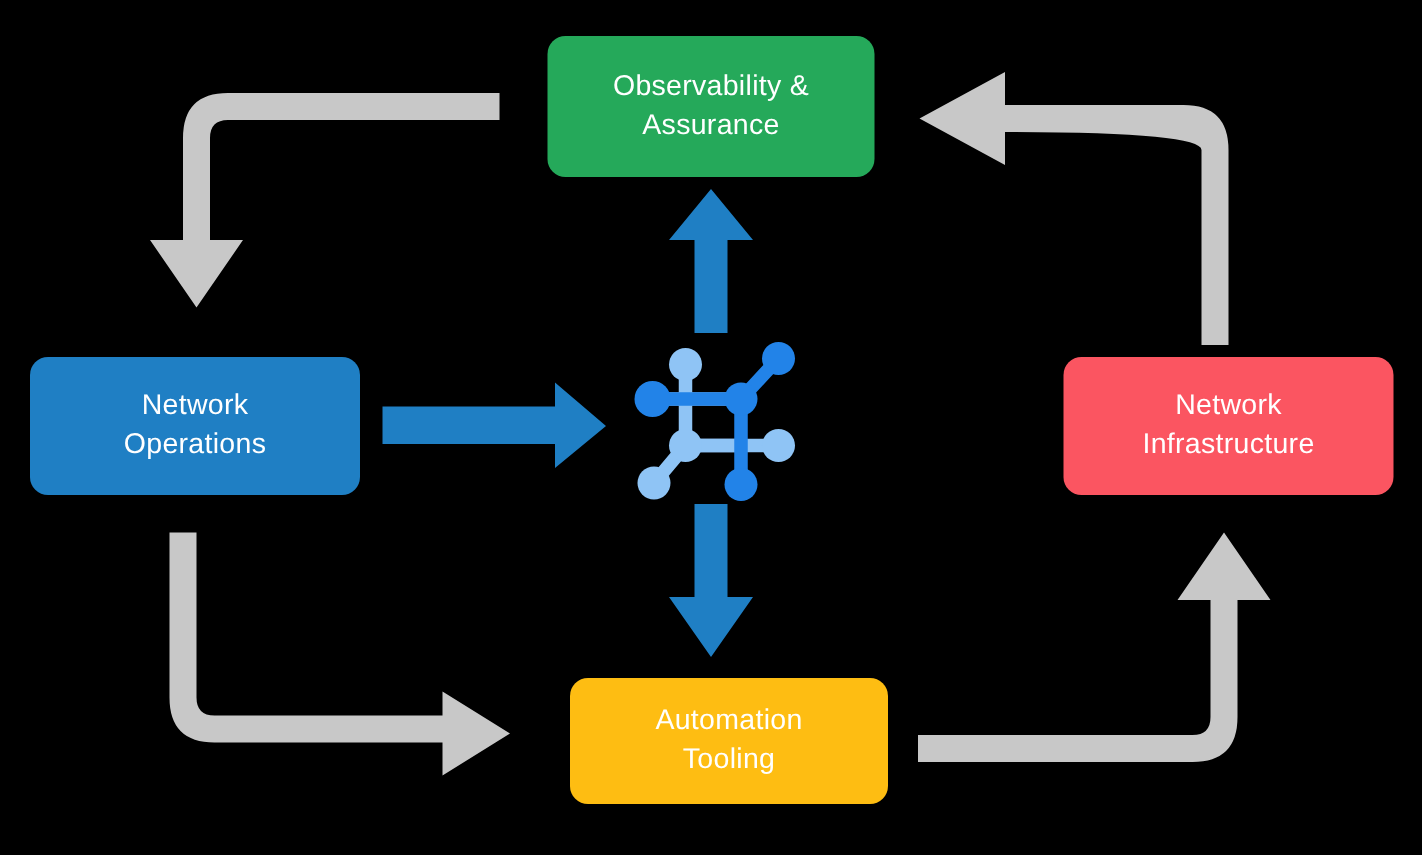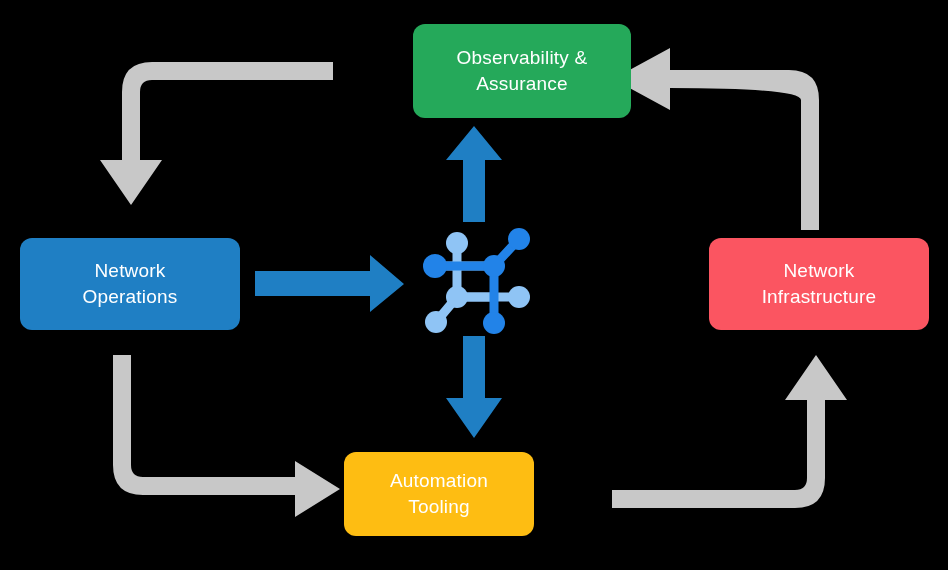--- a/index.html
+++ b/index.html
@@ -24,24 +24,24 @@
     text-align: center;
     color: #ffffff;
     font-size: 19px;
     line-height: 1.35;
     font-family: "Liberation Sans", sans-serif;
     box-sizing: border-box;
     padding: 6px 10px;
     white-space: pre-line;
     letter-spacing: 0.2px;
   }
-  #box-observability { left: 365px; top: 24px;  width: 218px; height: 94px; background: #25a95a; margin-left: 48px; }
+  #box-observability { left: 365px; top: 24px;  width: 218px; height: 94px; background: #25a95a; }
   #box-operations    { left: 20px;  top: 238px; width: 220px; height: 92px; background: #1f7fc4; }
   #box-infrastructure{ left: 709px; top: 238px; width: 220px; height: 92px; background: #fb5561; }
-  #box-automation    { left: 344px; top: 452px; width: 190px; height: 84px; background: #febd12; }
+  #box-automation    { left: 380px; top: 452px; width: 212px; height: 84px; background: #febd12; }
 
   .svg-layer {
     position: absolute;
     left: 0; top: 0;
     width: 948px;
     height: 570px;
     pointer-events: none;
   }
   .svg-layer * { pointer-events: auto; }
 </style>

